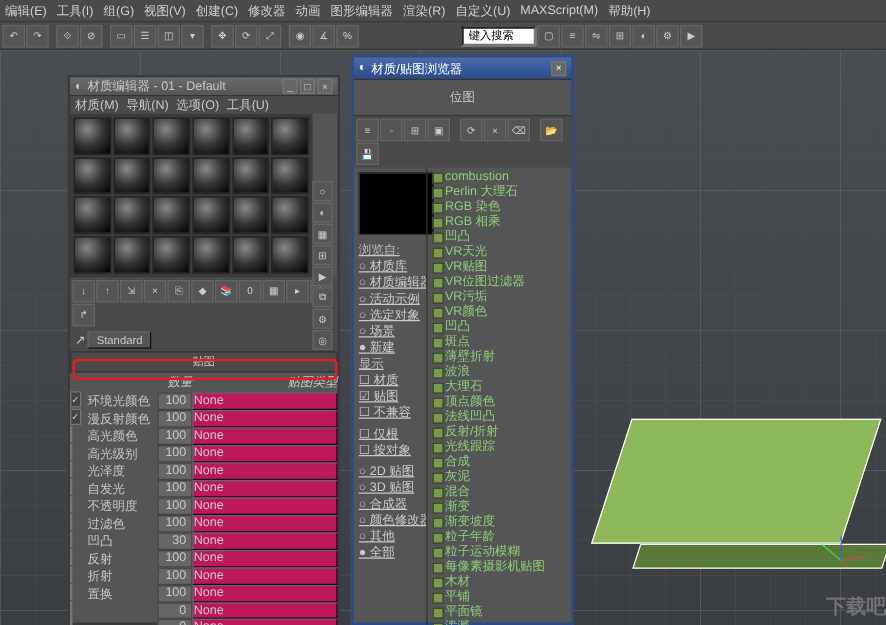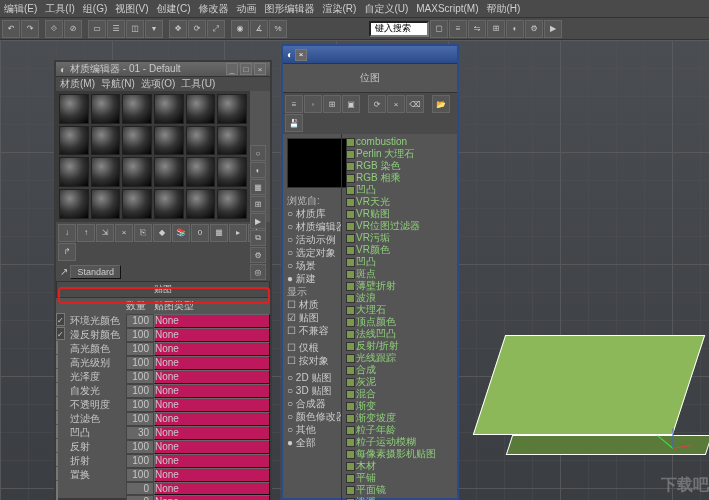--- a/index.html
+++ b/index.html
@@ -25,33 +25,33 @@
 .spheres { display:grid; grid-template-columns:repeat(6,1fr); gap:2px; padding:3px; background:#3a3a3a; }
 .sphere { aspect-ratio:1; background:radial-gradient(circle at 35% 30%,#888,#333,#000); border:1px solid #222; }
 .mat-tools { display:flex; flex-direction:column; gap:1px; padding:2px; position:absolute; right:2px; top:52px; }
 .mat-tools .tool-btn { width:16px; height:16px; }
 .mat-toolbar { display:flex; gap:1px; padding:2px; background:#4a4a4a; flex-wrap:wrap; }
 .mat-name-row { display:flex; gap:2px; padding:2px 4px; background:#4a4a4a; align-items:center; }
 .mat-name-row input { flex:1; background:#333; border:1px inset #222; color:#ccc; padding:1px 2px; font-size:9px; }
 .mat-name-row button { background:#555; border:1px outset #666; color:#ccc; padding:1px 6px; font-size:9px; }
 .rollout-hdr { background:#4a4a4a; text-align:center; padding:1px; border:1px solid #333; font-size:9px; }
 .map-table { display:grid; grid-template-columns:14px 56px 28px 1fr; font-size:9px; }
-.map-hdr { text-align:left; padding:1px 0; color:#ccc; }
+.map-hdr { text-align:right; padding:1px 0; color:#ccc;font-style:italic; }
 .chk { width:10px; height:10px; border:1px solid #777; background:#444; }
 .chk.on::after { content:"✓"; font-size:8px; color:#ccc; }
 .spin { background:#666; border:1px solid #444; text-align:right; padding:0 4px; width:100%; justify-content:flex-end; }
 .none-btn { background:#be185d; border:1px outset #666; text-align:left; justify-content:center; width:100%; }
 .highlight-red { position:absolute; border:2px solid #e02020; border-radius:4px; pointer-events:none; }
 .browser-tb { display:flex; gap:1px; padding:2px; background:#4a4a4a; flex-wrap:wrap; }
 .preview { width:60px; height:50px; background:#000; border:1px solid #333; margin:4px; }
 .tree { padding:2px 4px; font-size:9px; line-height:13px; overflow:hidden; }
 .tree-item { color:#ccc; white-space:nowrap; }
 .tree-item.hdr { color:#bbb; }
 .sec { display:flex; align-items:flex-start; }
-.leftcol { width:58px; }
+.leftcol { width:58px;text-decoration:underline; }
 .map-list { padding:2px; font-size:9px; line-height:12px; }
 .map-list div { color:#8fcf7a; padding-left:12px; position:relative; white-space:nowrap; }
 .map-list div::before { content:""; position:absolute; left:2px; top:2px; width:7px; height:7px; background:#7a9a4a; border:1px solid #333; }
 .browser-outer { position:absolute; left:281px; top:44px; width:178px; height:456px; border:2px solid #2a4a8a; background:#555; z-index:4; }
 .browser-outer .panel-title { background:linear-gradient(#4a6aaa,#2a4a8a); color:#fff; }
 .axis { position:absolute; right:6px; bottom:42px; width:40px; height:40px; }
 .axis .ax { position:absolute; width:20px; height:1px; left:10px; top:30px; transform-origin:left center; }
 </style>
 </head>
 <body>
@@ -194,20 +194,21 @@
     <div class="map-hdr">贴图类型</div>
     <div id="map-rows" style="display:contents"><div><span class="chk on"></span></div><div>环境光颜色</div><div class="spin">100</div><div class="none-btn">None</div><div><span class="chk on"></span></div><div>漫反射颜色</div><div class="spin">100</div><div class="none-btn">None</div><div><span class="chk"></span></div><div>高光颜色</div><div class="spin">100</div><div class="none-btn">None</div><div><span class="chk"></span></div><div>高光级别</div><div class="spin">100</div><div class="none-btn">None</div><div><span class="chk"></span></div><div>光泽度</div><div class="spin">100</div><div class="none-btn">None</div><div><span class="chk"></span></div><div>自发光</div><div class="spin">100</div><div class="none-btn">None</div><div><span class="chk"></span></div><div>不透明度</div><div class="spin">100</div><div class="none-btn">None</div><div><span class="chk"></span></div><div>过滤色</div><div class="spin">100</div><div class="none-btn">None</div><div><span class="chk"></span></div><div>凹凸</div><div class="spin">30</div><div class="none-btn">None</div><div><span class="chk"></span></div><div>反射</div><div class="spin">100</div><div class="none-btn">None</div><div><span class="chk"></span></div><div>折射</div><div class="spin">100</div><div class="none-btn">None</div><div><span class="chk"></span></div><div>置换</div><div class="spin">100</div><div class="none-btn">None</div><div><span class="chk"></span></div><div></div><div class="spin">0</div><div class="none-btn">None</div><div><span class="chk"></span></div><div></div><div class="spin">0</div><div class="none-btn">None</div></div>
   </div>
 </div>
 
 <div class="highlight-red" style="left:58px;top:287px;width:212px;height:17px"></div>
 
 <div class="browser-outer">
   <div class="panel-title">
     <span>◐</span>
+    <span style="flex:1;margin-left:4px">材质/贴图浏览器</span>
     <span class="tb">×</span>
   </div>
   <div style="text-align:center;padding:7px;border-bottom:1px solid #333">位图</div>
   <div class="browser-tb">
     <div class="tool-btn">≡</div>
     <div class="tool-btn">◦</div>
     <div class="tool-btn">⊞</div>
     <div class="tool-btn">▣</div>
     <div style="width:6px"></div>
     <div class="tool-btn">⟳</div>

